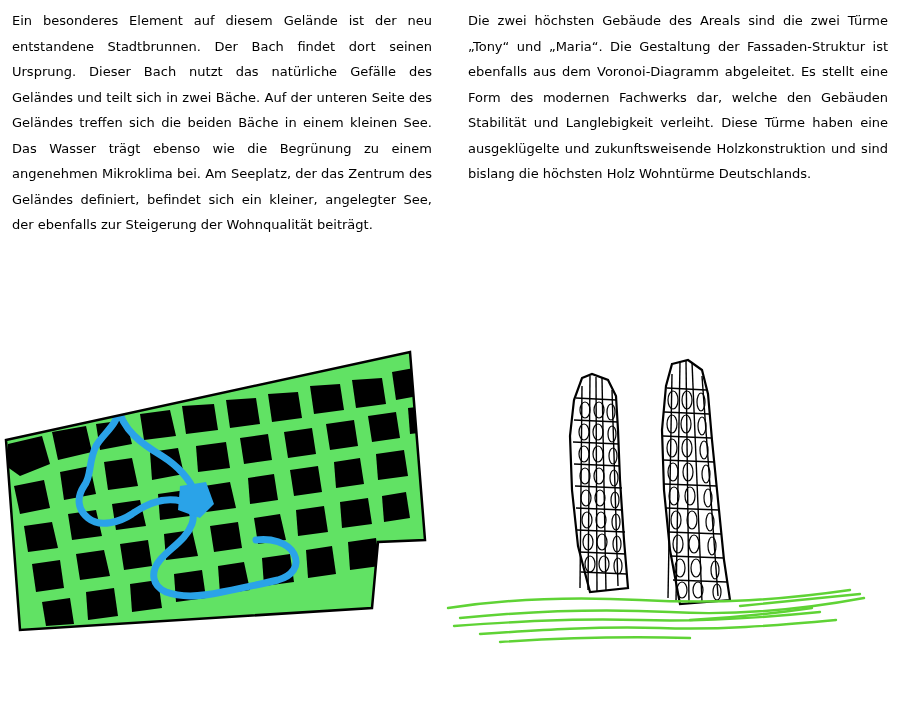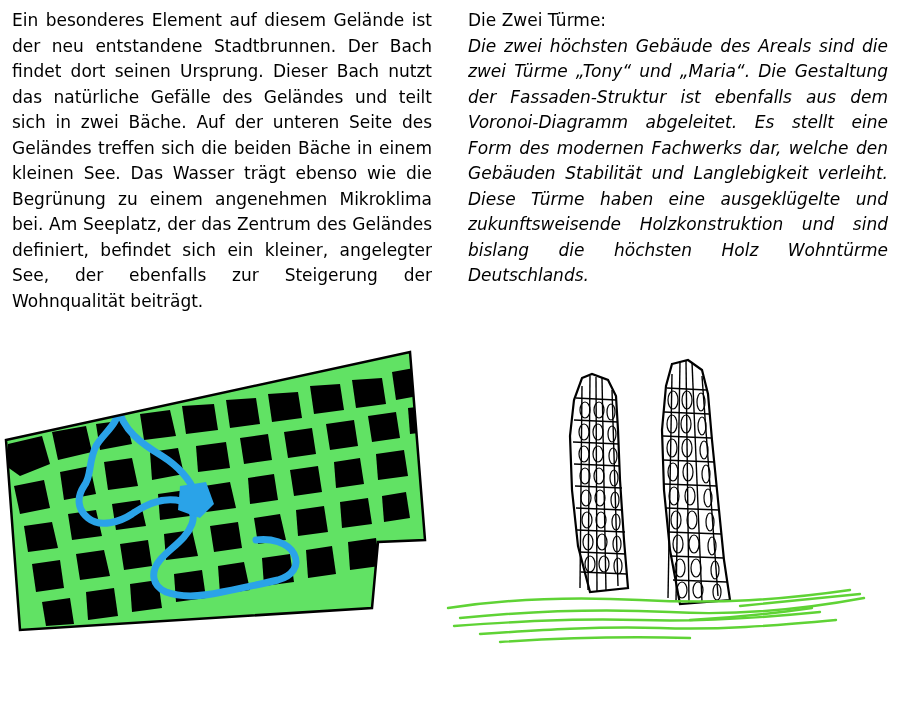--- a/index.html
+++ b/index.html
@@ -20,21 +20,21 @@
   }
   .col {
     position: absolute;
     top: 8px;
     width: 420px;
   }
   .col-left { left: 12px; }
   .col-right { left: 468px; }
 
   .para {
-    font-size: 17px;
+    font-size: 13px;
     line-height: 25.5px;
     color: #000000;
     text-align: justify;
     text-justify: inter-word;
     margin: 0;
     hyphens: manual;
   }
   .para.lead {
     text-align: left;
   }
@@ -62,21 +62,20 @@
 </head>
 <body>
 
 <div class="page">
 
   <div class="col col-left">
     <p class="para">Ein besonderes Element auf diesem Gelände ist der neu entstandene Stadtbrunnen. Der Bach findet dort seinen Ursprung. Dieser Bach nutzt das natürliche Gefälle des Geländes und teilt sich in zwei Bäche. Auf der unteren Seite des Geländes treffen sich die beiden Bäche in einem kleinen See. Das Wasser trägt ebenso wie die Begrünung zu einem angenehmen Mikroklima bei. Am Seeplatz, der das Zentrum des Geländes definiert, befindet sich ein kleiner, angelegter See, der ebenfalls zur Steigerung der Wohnqualität beiträgt.</p>
   </div>
 
   <div class="col col-right">
-    <p class="para lead">Die Zwei Türme:</p>
     <p class="para">Die zwei höchsten Gebäude des Areals sind die zwei Türme „Tony“ und „Maria“. Die Gestaltung der Fassaden-Struktur ist ebenfalls aus dem Voronoi-Diagramm abgeleitet. Es stellt eine Form des modernen Fachwerks dar, welche den Gebäuden Stabilität und Langlebigkeit verleiht. Diese Türme haben eine ausgeklügelte und zukunftsweisende Holzkonstruktion und sind bislang die höchsten Holz Wohntürme Deutschlands.</p>
   </div>
 
   <div class="figure-left">
     <svg width="440" height="310" viewBox="0 0 440 310">
       <defs>
         <clipPath id="siteClip">
           <polygon points="410,12 425,200 378,202 372,268 20,290 6,100"></polygon>
         </clipPath>
       </defs>

